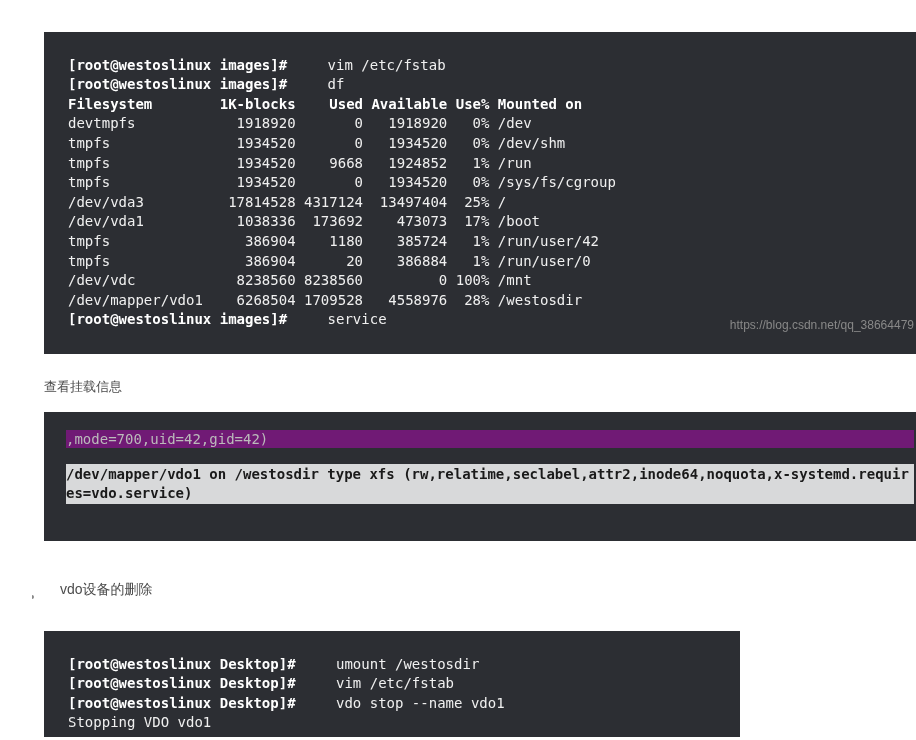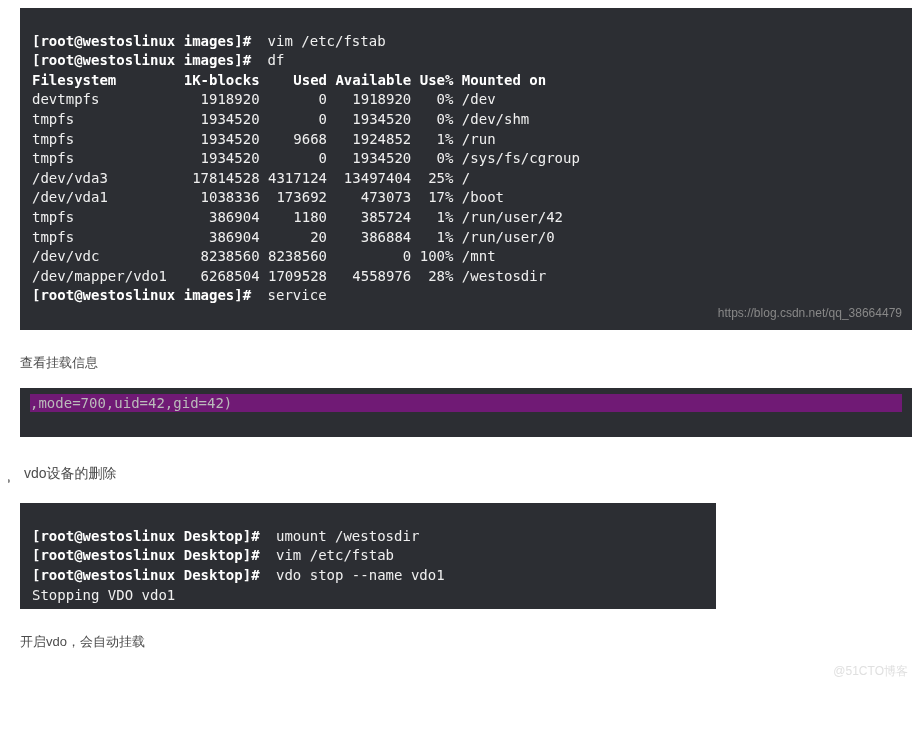--- a/index.html
+++ b/index.html
@@ -1,16 +1,16 @@
 <!DOCTYPE html>
 <html><head>
   <meta charset="utf-8">
   <style>
     * {
-      margin: 4px;
+      margin: 16px;
       padding: 0;
       box-sizing: border-box;
     }
     body {
       font-family: -apple-system, BlinkMacSystemFont, "Segoe UI", sans-serif;
       background: #ffffff;
       width: 916px;
     }
     .terminal {
       background: #2c2e33;
@@ -114,21 +114,21 @@
 <span>tmpfs                386904    1180    385724   1% /run/user/42</span>
 <span>tmpfs                386904      20    386884   1% /run/user/0</span>
 <span>/dev/vdc            8238560 8238560         0 100% /mnt</span>
 <span>/dev/mapper/vdo1    6268504 1709528   4558976  28% /westosdir</span>
 <span class="terminal-bold">[root@westoslinux images]# </span><span>service</span>
 <div class="watermark">https://blog.csdn.net/qq_38664479</div>
 </div>
 
 <div class="text-label">查看挂载信息</div>
 
-<div class="terminal2"><span class="gray-line">,mode=700,uid=42,gid=42)</span>
+<div class="terminal2"><span class="gray-line">,mode=700,uid=42,gid=42)</span><span class="hl-line">/dev/mapper/vdo1 on /westosdir type xfs (rw,relatime,seclabel,attr2,inode64,noquota,x-systemd.requires=vdo.service)</span>
 </div>
 
 <div class="bullet-label">
   <span class="bullet"></span>
   <span>vdo设备的删除</span>
 </div>
 
 <div class="terminal3">
 <span class="terminal-bold">[root@westoslinux Desktop]# </span><span>umount /westosdir</span>
 <span class="terminal-bold">[root@westoslinux Desktop]# </span><span>vim /etc/fstab</span>

